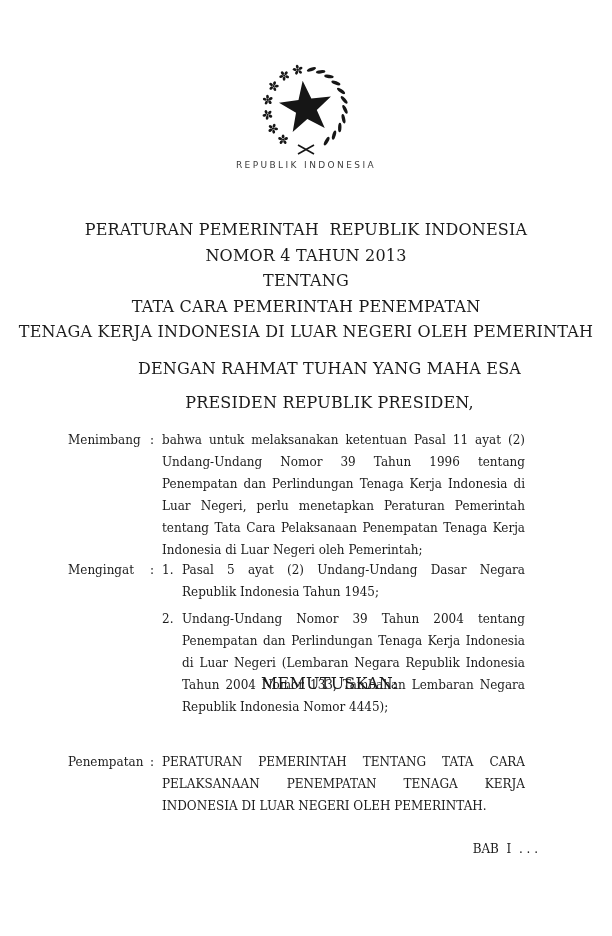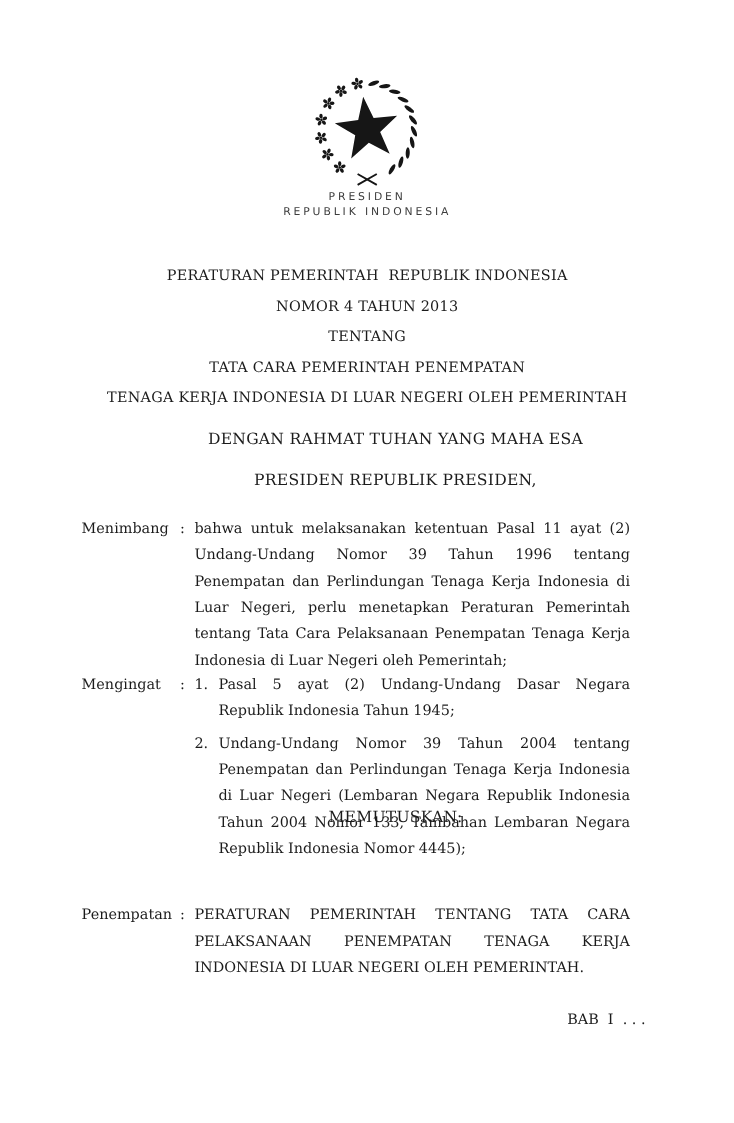--- a/index.html
+++ b/index.html
@@ -28,29 +28,29 @@
     font-size:9px;
     letter-spacing:2.4px;
     line-height:11.5px;
     color:#3d3d3d;
   }
   
   .doc-title{
     position:absolute;
     top:217px;left:0;right:0;
     text-align:center;
-    font-size:12px;
+    font-size:16px;
     line-height:25.5px;
     letter-spacing:.2px;
   }
   .center-line{white-space:pre;}
   .invocation,.authority,.decision-heading{
     position:absolute;left:0;right:0;
     text-align:center;
-    font-size:13px;
+    font-size:16px;
     letter-spacing:.2px;
     white-space:pre;
     padding-left:47px;
   }
   .invocation{top:359px;}
   .authority{top:393px;}
   .decision-heading{top:674px;}
   
   .clause{
     position:absolute;
@@ -120,21 +120,20 @@
         <use href="#flower" transform="rotate(-144 59 46) translate(59 7)"></use>
 
         <path d="M51 92 L67 83 M51 83 L67 92" stroke="#161616" stroke-width="1.6" fill="none"></path>
       </g>
 
       <polygon transform="rotate(-7 59 46)" fill="#161616" points="59,18.5 65.47,37.10 85.16,37.50 69.46,49.40 75.16,68.25 59,57 42.84,68.25 48.54,49.40 32.84,37.50 52.53,37.10"></polygon>
     </svg>
   </div>
 
   <div class="letterhead">
-    <div>PRESIDEN</div>
     <div>REPUBLIK INDONESIA</div>
   </div>
 
   <div class="doc-title">
     <div class="center-line">PERATURAN PEMERINTAH  REPUBLIK INDONESIA</div>
     <div class="center-line">NOMOR 4 TAHUN 2013</div>
     <div class="center-line">TENTANG</div>
     <div class="center-line">TATA CARA PEMERINTAH PENEMPATAN</div>
     <div class="center-line">TENAGA KERJA INDONESIA DI LUAR NEGERI OLEH PEMERINTAH</div>
   </div>

